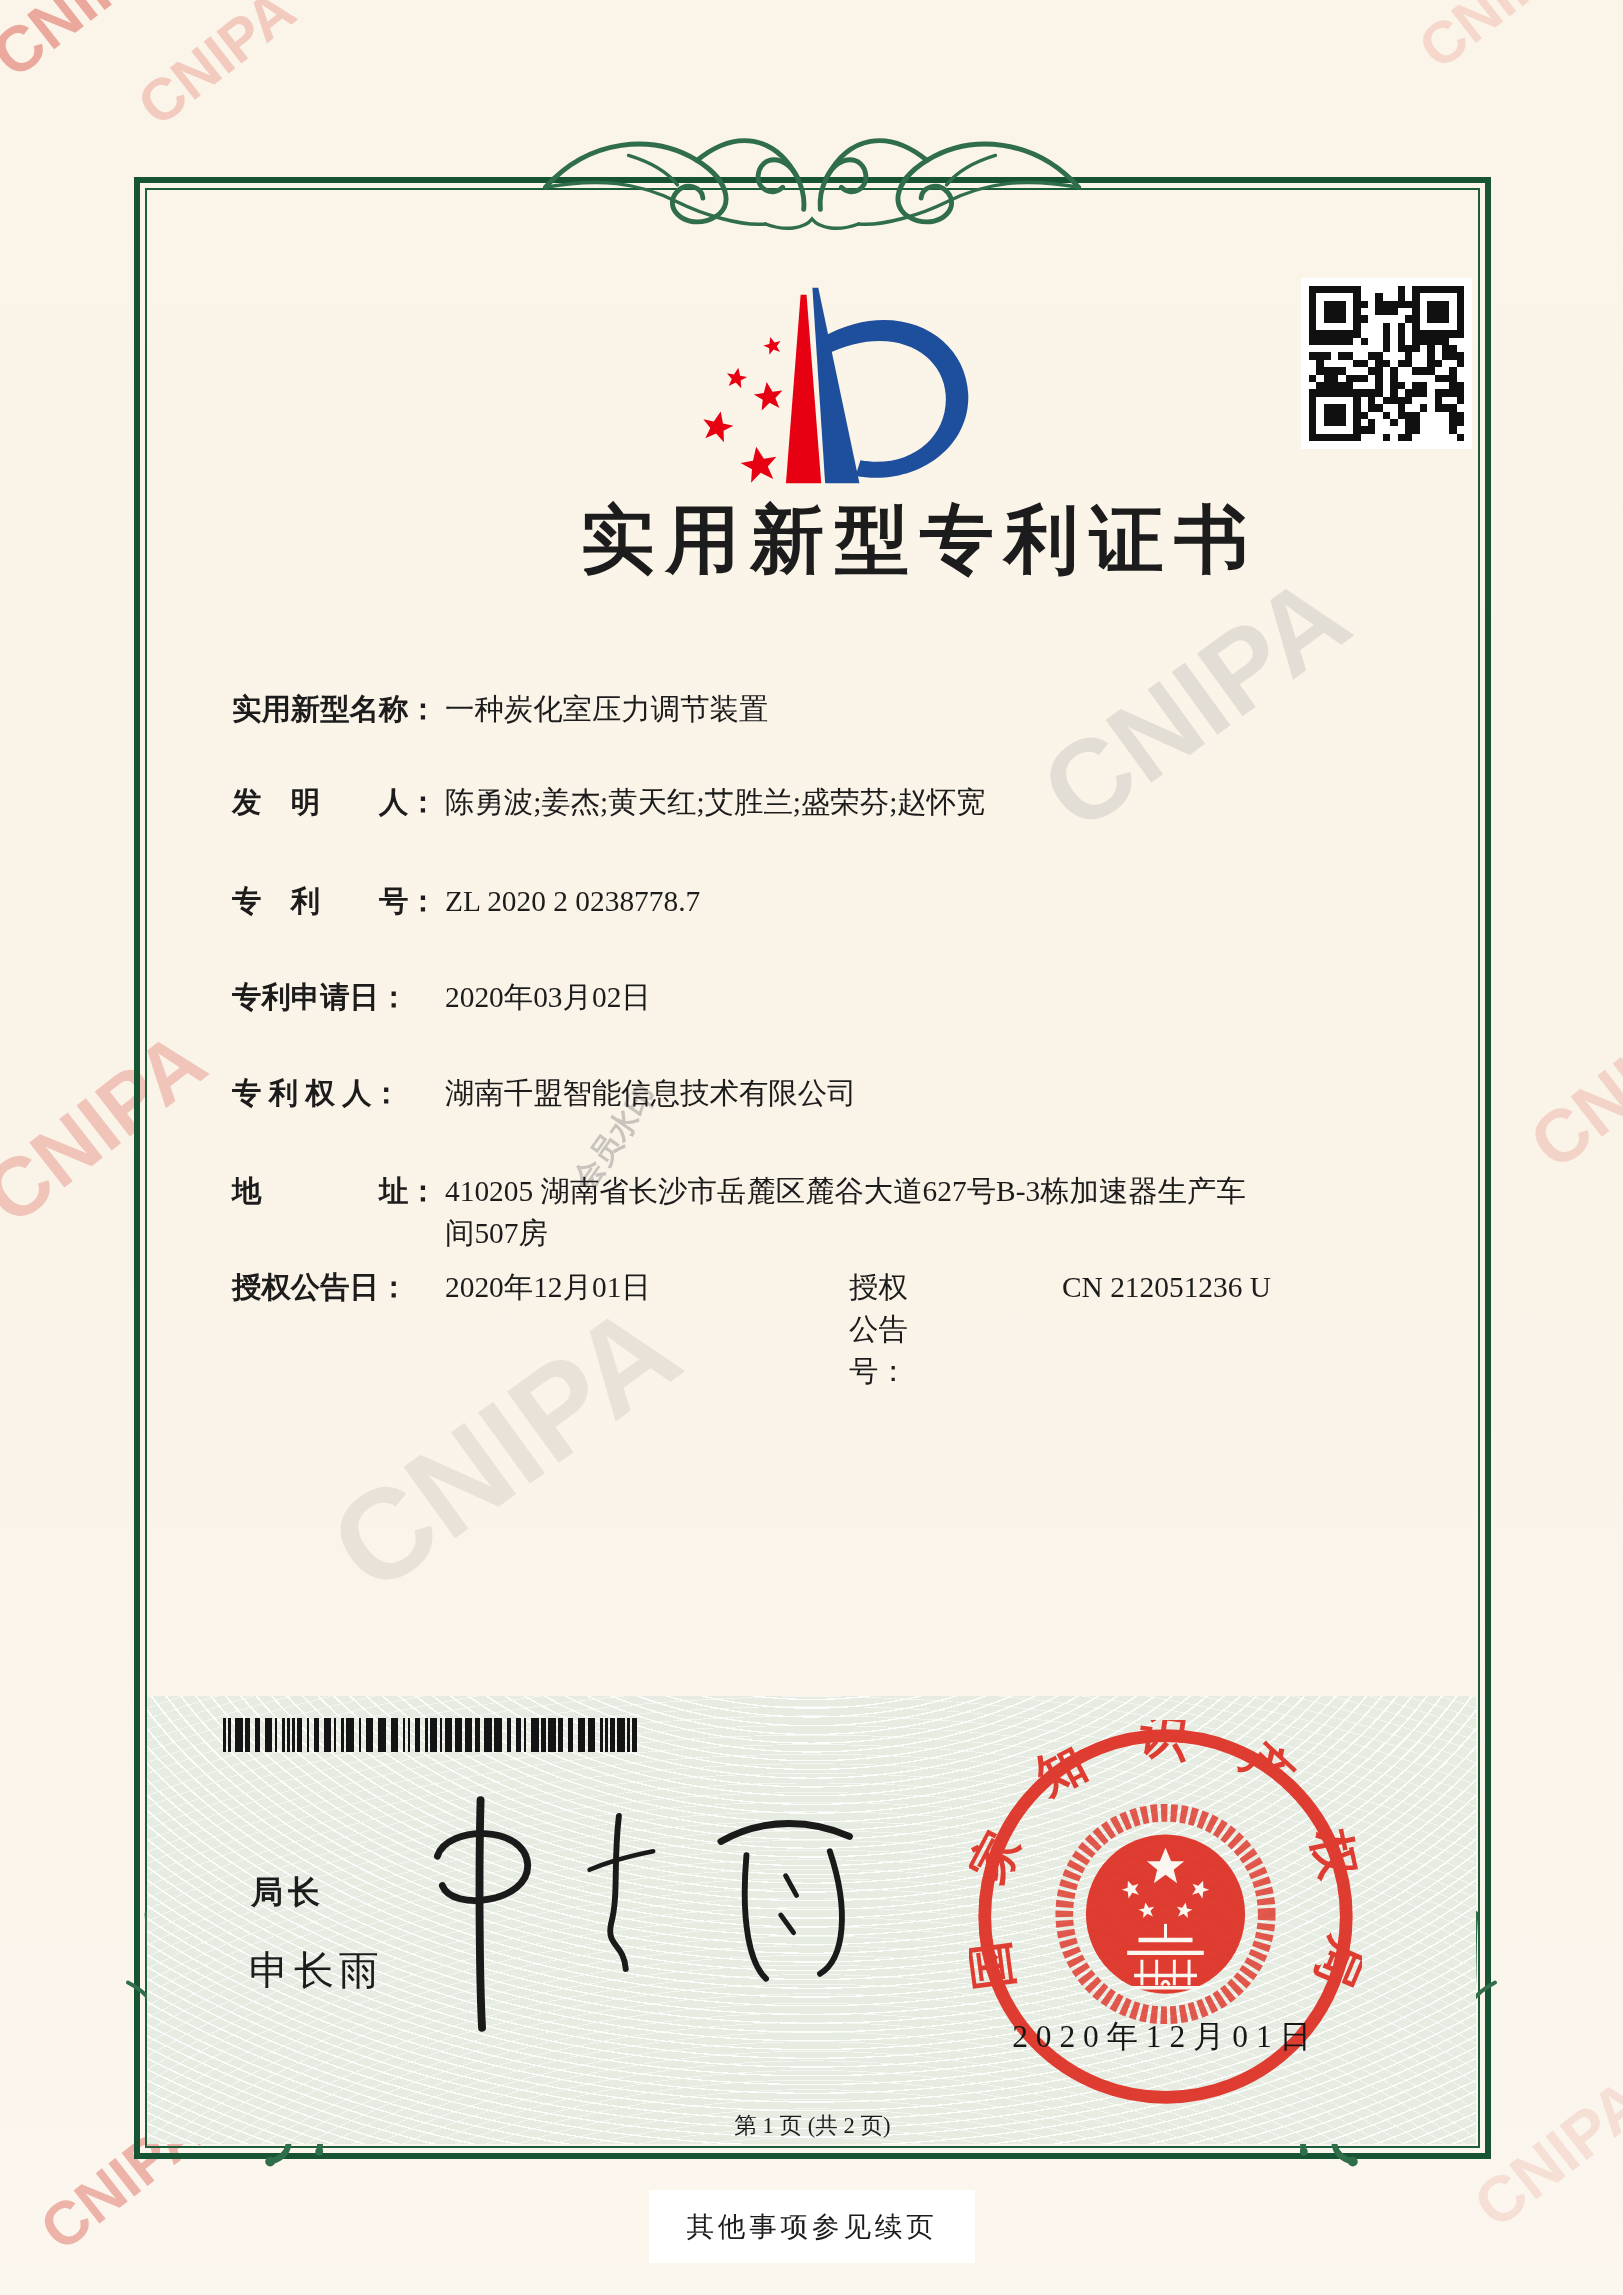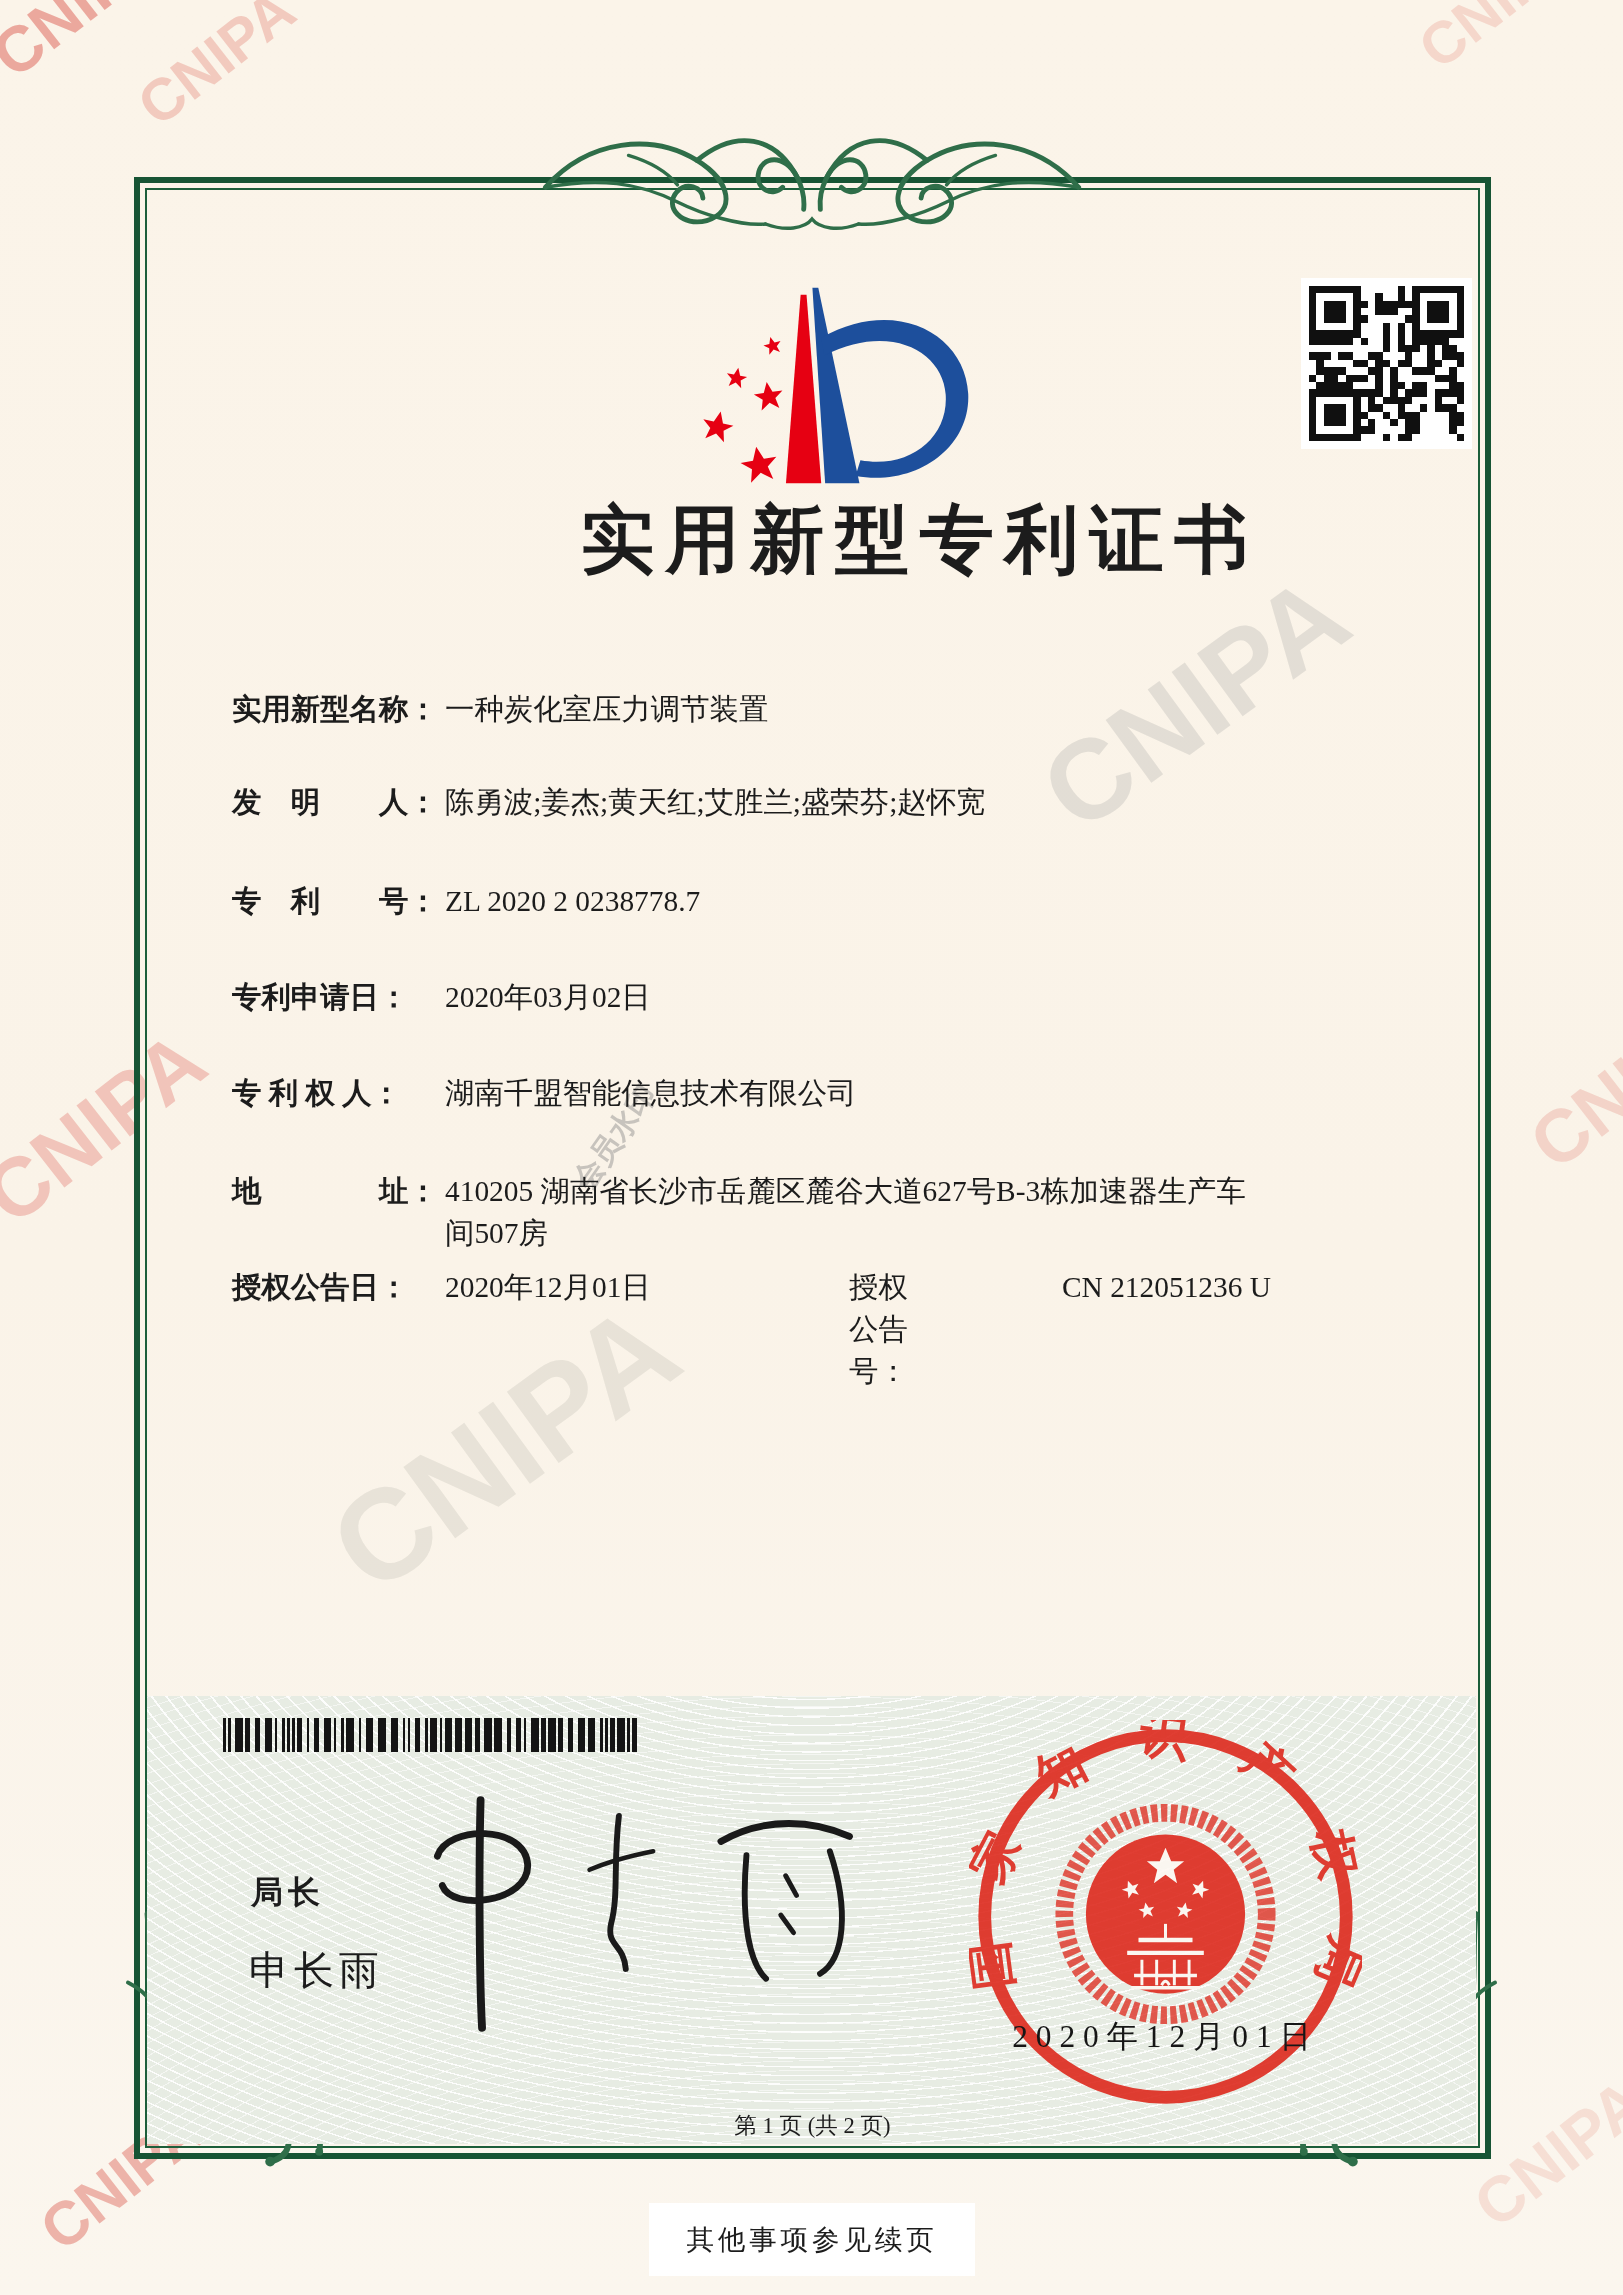--- a/index.html
+++ b/index.html
@@ -42,21 +42,21 @@
       repeating-radial-gradient(1129px 736px at 50% 834px, rgba(255,255,255,0) 0 13.3px, rgba(255,255,255,0.55) 13.3px 14.7px);}
   #barcode{position:absolute;left:223px;top:1718px;width:432px;height:34px;font-size:0;}
   #barcode div{display:inline-block;height:100%;vertical-align:top;}
   #signer-title{position:absolute;left:251px;top:1871px;font-size:32px;font-weight:bold;
         font-family:"Liberation Sans","DejaVu Sans",sans-serif;letter-spacing:4.9px;}
   #signer-name{position:absolute;left:249px;top:1943px;font-size:40px;font-weight:normal;
         font-family:"Liberation Sans","DejaVu Sans",sans-serif;letter-spacing:4.9px;}
   #page-num{position:absolute;left:134px;top:2110px;width:1357px;text-align:center;font-size:22.6px;}
   
   #note-box{position:absolute;left:649px;top:2190px;width:326px;height:73px;background:#ffffff;
-            display:flex;align-items:center;justify-content:center;margin-top:13px;}
+            display:flex;align-items:center;justify-content:center;}
   #note-box span{font-size:27.5px;letter-spacing:3.9px;}
   svg{display:block;}
 </style>
 </head>
 <body>
 
 <div id="page">
 
   <div id="wm-layer">
       <div class="wm" style="left: -22px; top: 34px; font-size: 64px; color: rgba(222, 106, 94, 0.55); transform: rotate(-38deg);">CNIPA</div>

